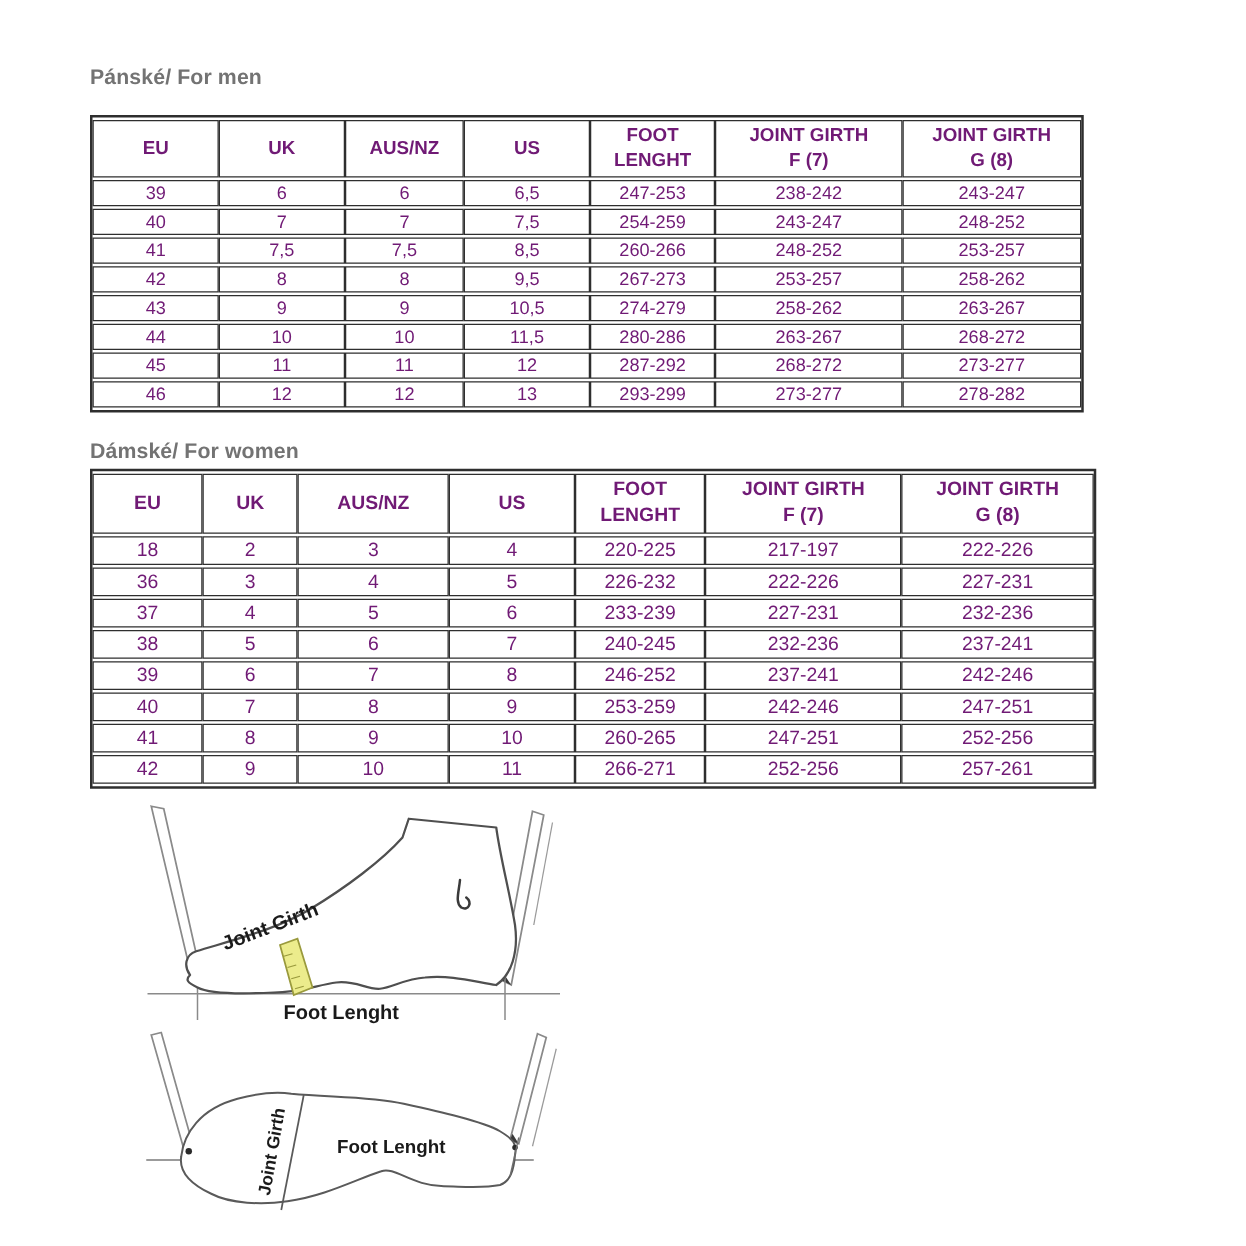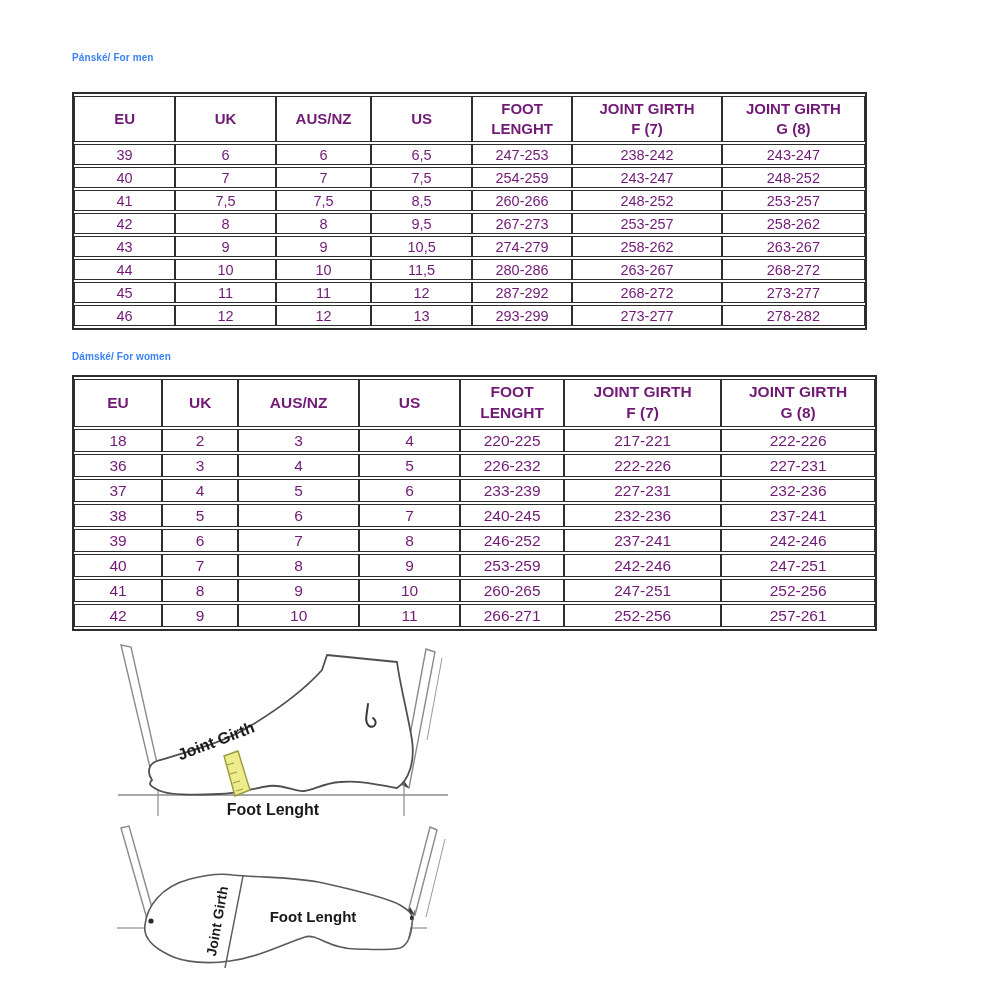--- a/index.html
+++ b/index.html
@@ -1,21 +1,21 @@
 <!DOCTYPE html>
 <html><head>
 <meta charset="utf-8">
 <style>
   html,body{margin:0;padding:0;}
   body{
     width:997px;height:997px;position:relative;background:#ffffff;
     font-family:"Liberation Sans",sans-serif;color:#222;overflow:hidden;
   }
   .section-title{
-    position:absolute;font-weight:bold;font-size:10px;color:#3b82f6;
+    position:absolute;font-weight:bold;font-size:17px;color:#737373;
     letter-spacing:.1px;
   }
   #men-title{left:72px;top:52px;}
   #women-title{left:72px;top:351px;}
   table.size-table{
     position:absolute;border-collapse:separate;border-spacing:0 2px;
     border:2px solid #2e2e2e;table-layout:fixed;background:#fff;color:#701a75;
   }
   table.size-table th,table.size-table td{
     border:1px solid #2e2e2e;text-align:center;vertical-align:middle;
@@ -164,21 +164,21 @@
 G (8)</th>
       </tr>
     </thead>
   <tbody>
       <tr>
         <td>18</td>
         <td>2</td>
         <td>3</td>
         <td>4</td>
         <td>220-225</td>
-        <td>217-221</td>
+        <td>217-197</td>
         <td>222-226</td>
       </tr>
       <tr>
         <td>36</td>
         <td>3</td>
         <td>4</td>
         <td>5</td>
         <td>226-232</td>
         <td>222-226</td>
         <td>227-231</td>

